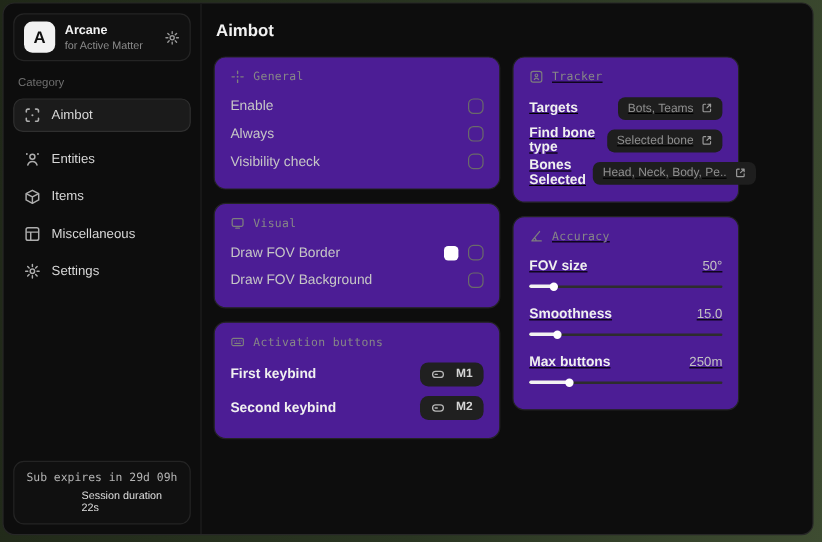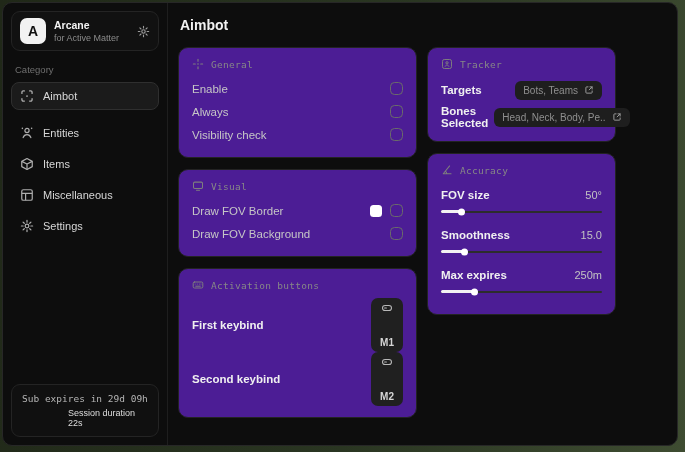--- a/index.html
+++ b/index.html
@@ -33,35 +33,35 @@
 
   .side-footer { position:absolute; left:8px; right:8px; bottom:8px; border:1px solid #242424; background:#101010; border-radius:9px; padding:8px 10px; }
   .sub-line { font-family:"DejaVu Sans Mono",monospace; font-size:9.5px; color:#b5b5b5; white-space:nowrap; }
   .session-line { font-size:9px; font-weight:normal; color:#dedede; margin-top:4px;margin-left:46px; }
 
   
   .main { flex:1; padding:10px 6px 0 10px; }
   .page-title { font-size:14px; font-weight:bold; color:#f2f2f2; margin:4px 0 14px 2px; }
   .columns { display:flex; gap:10px; }
   .col { display:flex; flex-direction:column; gap:11px; }
-  .col-left { width:239px; } .col-right { width:189px; }
+  .col-left { width:239px; } .col-right { width:189px;text-decoration:underline; }
 
   .card { background:#4c1d95; border:1px solid #232323; border-radius:10px; padding:10px 13px 11px; }
   .card-header { display:flex; align-items:center; gap:7px; color:#878787; font-family:"DejaVu Sans Mono",monospace; font-size:9.5px; letter-spacing:.3px; margin-bottom:7px; }
   .ch-icon { width:12px; height:12px; color:#7e7e7e; flex:0 0 auto; }
 
   .row { display:flex; align-items:center; justify-content:space-between; min-height:23px; }
   .lbl { font-size:11.5px; color:#c6c6c6;text-align:center; }
   .lbl-strong { font-size:11.5px; color:#f0f0f0; font-weight:bold; }
   .row-right { display:flex; align-items:center; gap:8px; }
   .checkbox { width:13px; height:13px; border:1.5px solid #6a6a6a; border-radius:4.5px; background:transparent; cursor:pointer; flex:0 0 auto; }
   .swatch { width:12px; height:12px; border-radius:3.5px; cursor:pointer; }
 
   .activation-row { min-height:28px; }
-  .keypill { display:flex; align-items:center; gap:23px; background:#202020; border-radius:7px; padding:4px 9px; cursor:pointer;flex-direction:column; }
+  .keypill { display:flex; gap:9px; background:#202020; border-radius:7px; padding:4px 9px; cursor:pointer; }
   .kicon { width:12px; height:12px; color:#b8b8b8; }
   .keytext { font-size:10px; font-weight:bold; color:#d6d6d6; }
 
   .tracker-row { min-height:26px; margin-top:1px; gap:6px; }
   .dropdown { display:flex; align-items:center; gap:6px; background:#1e1e1e; border-radius:6px; padding:4px 8px; cursor:pointer; max-width:152px; }
   .dd-value { font-size:10px; color:#8f8f8f; white-space:nowrap; overflow:hidden; text-overflow:ellipsis; }
   .dd-icon { width:10px; height:10px; color:#9a9a9a; flex:0 0 auto; }
 
   .acc-row { margin-top:1px; }
   .value { font-size:11px; color:#c2c2c2; }
@@ -258,20 +258,32 @@
               <span class="dd-value">Bots, Teams</span>
               <span class="dd-icon">
                 <svg viewBox="0 0 16 16" fill="none" stroke="currentColor" stroke-width="1.6" stroke-linecap="round" stroke-linejoin="round">
                     <path d="M6.5 3H4.2A1.2 1.2 0 0 0 3 4.2v7.6A1.2 1.2 0 0 0 4.2 13h7.6A1.2 1.2 0 0 0 13 11.8V9.5"></path>
                     <path d="M9.5 3H13v3.5M13 3 8.2 7.8"></path>
                   </svg>
               </span>
             </span>
           </div>
           <div class="row tracker-row">
+            <span class="lbl-strong">Find bone type</span>
+            <span class="dropdown">
+              <span class="dd-value">Selected bone</span>
+              <span class="dd-icon">
+                <svg viewBox="0 0 16 16" fill="none" stroke="currentColor" stroke-width="1.6" stroke-linecap="round" stroke-linejoin="round">
+                    <path d="M6.5 3H4.2A1.2 1.2 0 0 0 3 4.2v7.6A1.2 1.2 0 0 0 4.2 13h7.6A1.2 1.2 0 0 0 13 11.8V9.5"></path>
+                    <path d="M9.5 3H13v3.5M13 3 8.2 7.8"></path>
+                  </svg>
+              </span>
+            </span>
+          </div>
+          <div class="row tracker-row">
             <span class="lbl-strong">Bones Selected</span>
             <span class="dropdown">
               <span class="dd-value">Head, Neck, Body, Pe..</span>
               <span class="dd-icon">
                 <svg viewBox="0 0 16 16" fill="none" stroke="currentColor" stroke-width="1.6" stroke-linecap="round" stroke-linejoin="round">
                     <path d="M6.5 3H4.2A1.2 1.2 0 0 0 3 4.2v7.6A1.2 1.2 0 0 0 4.2 13h7.6A1.2 1.2 0 0 0 13 11.8V9.5"></path>
                     <path d="M9.5 3H13v3.5M13 3 8.2 7.8"></path>
                   </svg>
               </span>
             </span>
@@ -304,21 +316,21 @@
             <span class="value">15.0</span>
           </div>
           <div class="slider">
             <div class="slider-track"></div>
             <div class="slider-fill" style="width: 15%;">
               <div class="slider-thumb"></div>
             </div>
           </div>
 
           <div class="row acc-row">
-            <span class="lbl-strong">Max expires</span>
+            <span class="lbl-strong">Max buttons</span>
             <span class="value">250m</span>
           </div>
           <div class="slider">
             <div class="slider-track"></div>
             <div class="slider-fill" style="width: 21%;">
               <div class="slider-thumb"></div>
             </div>
           </div>
         </div>
 

